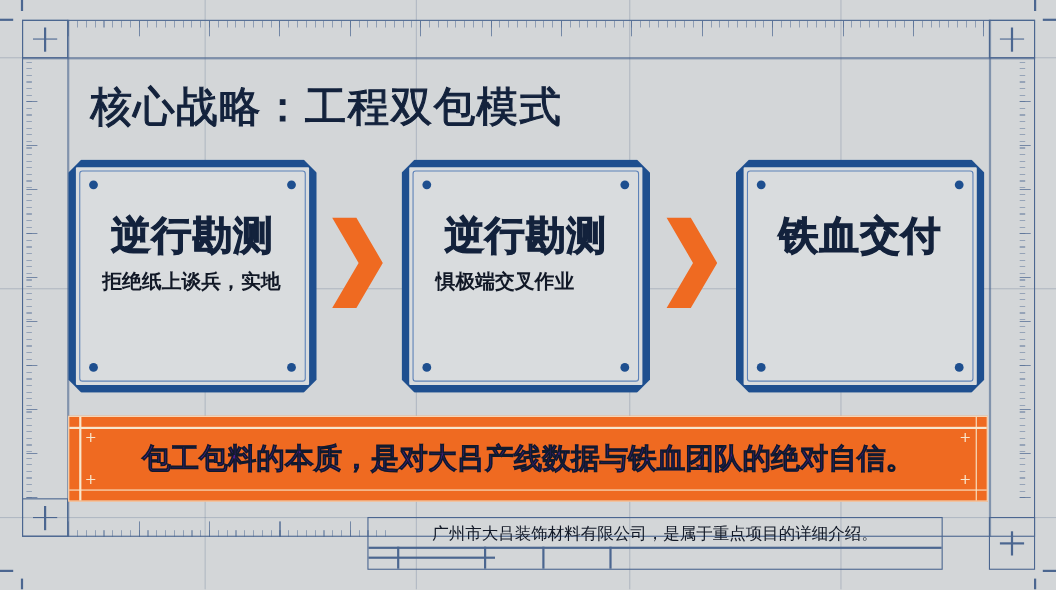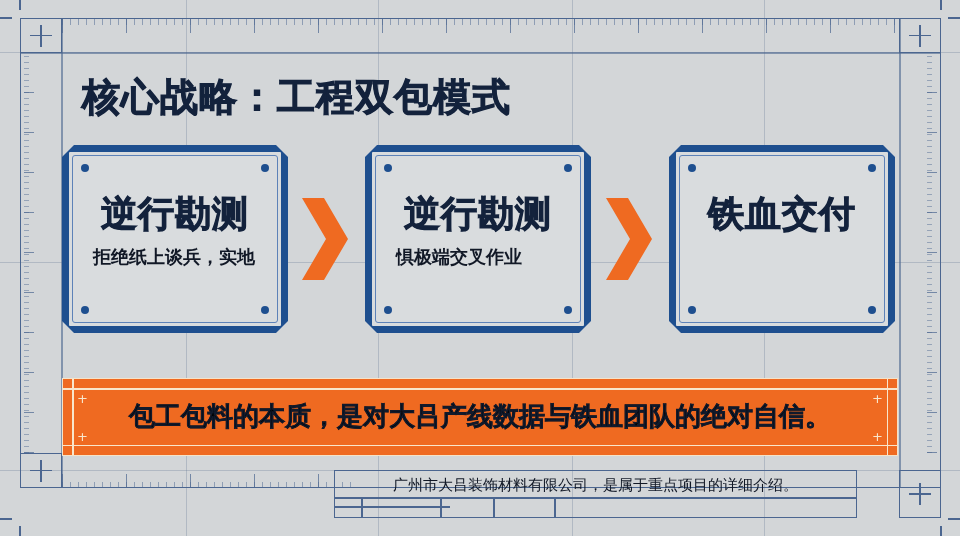--- a/index.html
+++ b/index.html
@@ -22,25 +22,25 @@
       repeating-linear-gradient(90deg, rgba(75,102,144,0.7) 0 1px, transparent 1px 64px),
       repeating-linear-gradient(90deg, rgba(75,102,144,0.5) 0 1px, transparent 1px 8px);
     background-size:100% 14px, 100% 6px; background-repeat:no-repeat; }
   .ruler-v { position:absolute; width:10px;
     background-image:
       repeating-linear-gradient(0deg, rgba(75,102,144,0.7) 0 1px, transparent 1px 40px),
       repeating-linear-gradient(0deg, rgba(75,102,144,0.45) 0 1px, transparent 1px 6px);
     background-size:10px 100%, 5px 100%; background-repeat:no-repeat; }
   .title {
     position:absolute; left:82px; top:72px;
-    font-size:38px; font-weight:700; color:#13223c; letter-spacing:1px;
+    font-size:38px; font-weight:400; color:#13223c; letter-spacing:1px;
     -webkit-text-stroke:1px #13223c;
   }
   .card {
-    position:absolute; top:145px; width:226px; height:188px;
+    position:absolute; top:145px; width:226px; height:212px;
     background:#d9dcde; border:7px solid #1e4f8f; border-radius:8px;
     box-sizing:border-box;
     clip-path:polygon(12px 0, calc(100% - 12px) 0, 100% 12px, 100% calc(100% - 12px), calc(100% - 12px) 100%, 12px 100%, 0 calc(100% - 12px), 0 12px);
   }
   .card-inner { position:absolute; inset:3px; border:1.5px solid #5d82b8; border-radius:3px; }
   .rivet { position:absolute; width:8px; height:8px; border-radius:50%; background:#1e4f8f; }
   .card-title {
     position:absolute; left:0; right:0; top:38px; text-align:center;
     font-size:36px; font-weight:900; color:#13223c; letter-spacing:1px;
     -webkit-text-stroke:1px #13223c;
@@ -52,21 +52,21 @@
   .chevron { position:absolute; width:50px; height:86px; }
   .banner {
     position:absolute; left:62px; top:378px; width:836px; height:78px;
     background:#ef6a21; border:1.5px solid #f5e3c8; box-sizing:border-box;
   }
   .banner .bl-h { position:absolute; left:0; right:0; height:1.5px; background:#f8e6cc; }
   .banner .bl-v { position:absolute; top:0; bottom:0; width:1.5px; background:#f8e6cc; }
   .banner .mini-plus { position:absolute; color:#f8e6cc; font-size:13px; line-height:13px; font-weight:normal; }
   .banner-text {
     position:absolute; left:0; right:0; top:20px; text-align:center;
-    font-size:26px; font-weight:900; color:#000000; -webkit-text-stroke:0.6px #111a2c;
+    font-size:26px; font-weight:900; color:#4c1d95; -webkit-text-stroke:0.6px #111a2c;
   }
   .titleblock {
     position:absolute; left:334px; top:470px; width:523px; height:48px;
     border:1.5px solid #4b6690; box-sizing:border-box;
   }
   .tb-text {
     position:absolute; left:0; right:0; top:5px; text-align:center;
     font-size:15px; color:#111826;
   }
   .tb-line-h { position:absolute; height:1.5px; background:#4b6690; }

